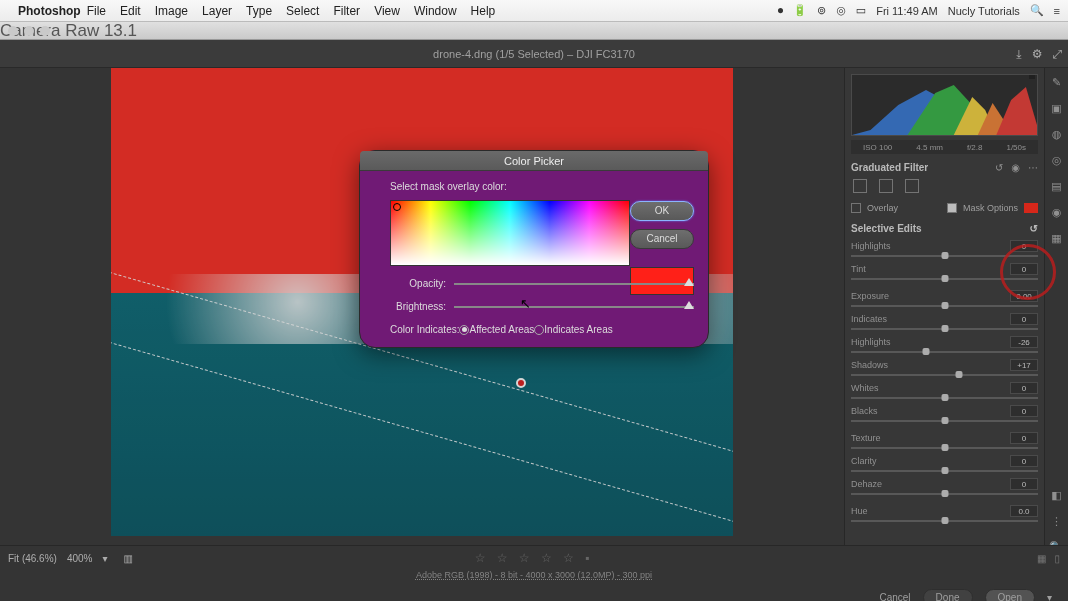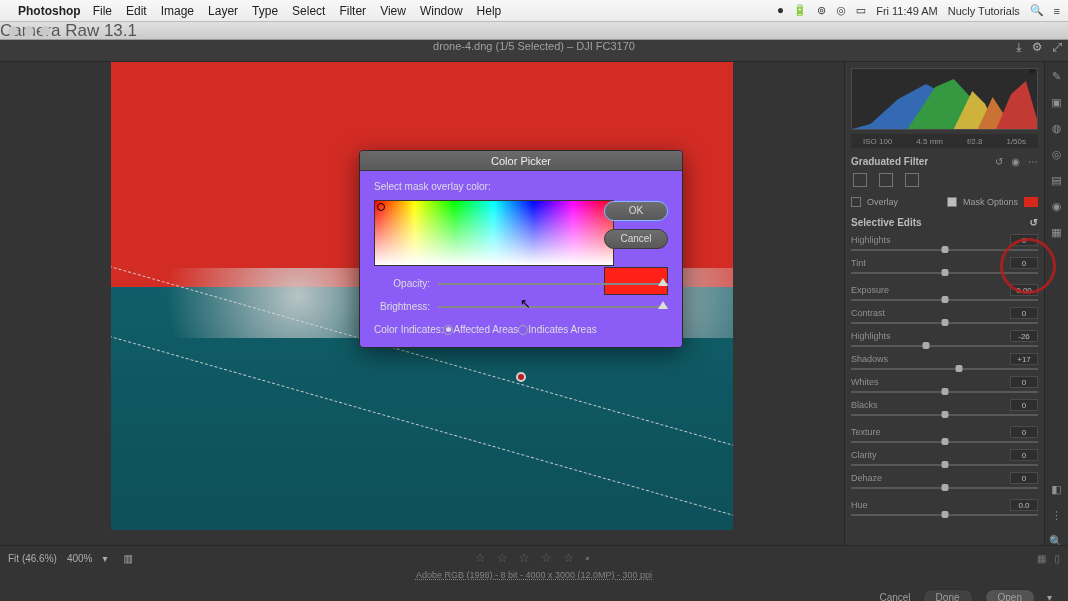--- a/index.html
+++ b/index.html
@@ -1,33 +1,33 @@
 <!DOCTYPE html>
 <html><head>
   <meta charset="utf-8">
   <style>
     * { margin: 0; padding: 0; box-sizing: border-box; font-family: -apple-system, "Helvetica Neue", Arial, sans-serif; }
     body { width: 1068px; height: 601px; background: #3a3a3a; overflow: hidden; position: relative; user-select: none; }
     
     
     .menubar { height: 22px; background: linear-gradient(#f8f8f8,#ececec); display: flex; align-items: center; padding: 0 8px; font-size: 12px; color: #222; border-bottom: 1px solid #bbb; }
     .menubar .apple { margin-right: 10px; }
-    .menubar .app { font-weight: 600; margin-right: 12px; }
+    .menubar .app { font-weight: 600; margin-right: 6px; }
     .menubar .menu-item { margin-right: 14px; cursor: default; }
     .menubar .right { margin-left: auto; display: flex; align-items: center; gap: 10px; font-size: 11px; }
     .menubar .right span { color: #333; }
     
     
     .titlebar { height: 18px; background: linear-gradient(#e0e0e0,#cacaca); border-bottom: 1px solid #999; display:flex; align-items:center; justify-content:flex-start; font-size:17px; color:#555; position: relative; }
     .titlebar .dots { position:absolute; left:8px; display:flex; gap:6px; }
     .titlebar .dots span { width:10px; height:10px; border-radius:50%; background:#c9c9c9; }
     
     
     .app-body { position: relative; height: calc(601px - 40px); background: #3a3a3a; }
-    .doc-header { height: 22px; background: #424242; color: #bdbdbd; font-size: 11px; display:flex; align-items:flex-start; justify-content:center; border-bottom:1px solid #2d2d2d; position:relative; }
+    .doc-header { height: 28px; background: #424242; color: #bdbdbd; font-size: 11px; display:flex; align-items:center; justify-content:center; border-bottom:1px solid #2d2d2d; position:relative; }
     .doc-header .tools-tr { position:absolute; right:6px; display:flex; gap:10px; color:#ccc; font-size:12px; }
     
     
     .workspace { display:flex; height: calc(100% - 22px); }
     .canvas-wrap { flex:1; position:relative; background:#3a3a3a; display:flex; align-items:flex-start; justify-content:center; }
     .canvas { margin-top: 0px; width: 622px; height: 468px; background: linear-gradient(#fc3026 0%, #fc3026 48%, #0d7a84 48%, #126f7a 100%); position:relative; overflow:hidden; }
     .canvas .sea { position:absolute; top:48%; left:0; right:0; bottom:0; background: linear-gradient(#0e6d7a, #0b5b68); }
     .canvas .foam { position:absolute; top:44%; left:0; right:0; height:70px; background: radial-gradient(circle at 30% 40%, rgba(255,255,255,.85), transparent 30%), radial-gradient(circle at 60% 50%, rgba(255,255,255,.75), transparent 35%), radial-gradient(circle at 85% 42%, rgba(255,255,255,.8), transparent 30%); }
     .linegrad { position:absolute; border-top:1px dashed rgba(255,255,255,.9); width:140%; transform-origin:left; }
     .lg1 { top: 190px; left:-50px; transform: rotate(16deg); }
@@ -69,23 +69,23 @@
     .filmstrip-icons { margin-left:auto; display:flex; gap:8px; color:#888; }
     .info-row { height:16px; text-align:center; font-size:9px; color:#9a9a9a; text-decoration:underline dotted; }
     .button-row { height:22px; display:flex; align-items:center; justify-content:flex-end; gap:12px; padding:0 16px; font-size:10px; color:#bbb; }
     .button-row .btn { padding:2px 12px; background:#4a4a4a; border:1px solid #333; border-radius:10px; }
     .button-row .btn.primary { background:#606060; }
     
     
     .dim { position:absolute; inset:40px 0 0 0; background:rgba(30,30,30,.18); pointer-events:none; }
     
     
-    .modal { position:absolute; top:150px; left:359px; width:324px; background:#8b5cf6; border:1px solid #2a2a2a; border-radius:4px; box-shadow:0 6px 24px rgba(0,0,0,.5); color:#ddd; font-size:11px; }
+    .modal { position:absolute; top:150px; left:359px; width:350px; background:#701a75; border:1px solid #2a2a2a; border-radius:16px; box-shadow:0 6px 24px rgba(0,0,0,.5); color:#ddd; font-size:11px; }
     .modal-title { height:20px; background:linear-gradient(#6a6a6a,#5a5a5a); border-bottom:1px solid #3a3a3a; border-radius:4px 4px 0 0; text-align:center; line-height:20px; font-size:11px; color:#eee; }
-    .modal-body { padding:10px 14px 12px; position:relative; }
+    .modal-body { padding:10px 14px 12px; position:relative;margin-left:16px; }
     .pick-label { font-size:10px; margin-bottom:8px; }
     .hue-field { width:240px; height:66px; position:relative; border:1px solid #333; }
     .hue-bg { position:absolute; inset:0; background: linear-gradient(to right, #ff0000,#ffff00,#00ff00,#00ffff,#0000ff,#ff00ff,#ff0000); }
     .white-fade { position:absolute; inset:0; background: linear-gradient(to bottom, rgba(255,255,255,0), rgba(255,255,255,1)); }
     .color-cursor { position:absolute; top:2px; left:2px; width:8px; height:8px; border:1px solid #000; border-radius:50%; }
     .btncol { position:absolute; top:30px; right:14px; width:64px; display:flex; flex-direction:column; gap:8px; }
     .mbtn { height:20px; background:linear-gradient(#6e6e6e,#595959); border:1px solid #3a3a3a; border-radius:10px; text-align:center; line-height:18px; font-size:10px; cursor:pointer; }
     .mbtn.primary { border:1px solid #8ab4ff; box-shadow: 0 0 2px #5a8aff; }
     .color-preview { height:28px; background:#ff2018; border:1px solid #333; margin-top:10px; }
     .mslider { display:flex; align-items:center; gap:8px; margin-top:12px; }
@@ -215,21 +215,21 @@
             <div class="thumb" style="left:50%"></div>
           </div>
           <div class="slider-row" style="margin-top:10px;">
             <span class="lbl">Exposure</span>
             <span class="val">0.00</span>
           </div>
      <div class="slider-track">
             <div class="thumb" style="left:50%"></div>
           </div>
           <div class="slider-row" style="">
-            <span class="lbl">Contrast</span>
+            <span class="lbl">Indicates</span>
             <span class="val">0</span>
           </div>
      <div class="slider-track">
             <div class="thumb" style="left:50%"></div>
           </div>
           <div class="slider-row" style="">
             <span class="lbl">Highlights</span>
             <span class="val">-26</span>
           </div>
      <div class="slider-track">

